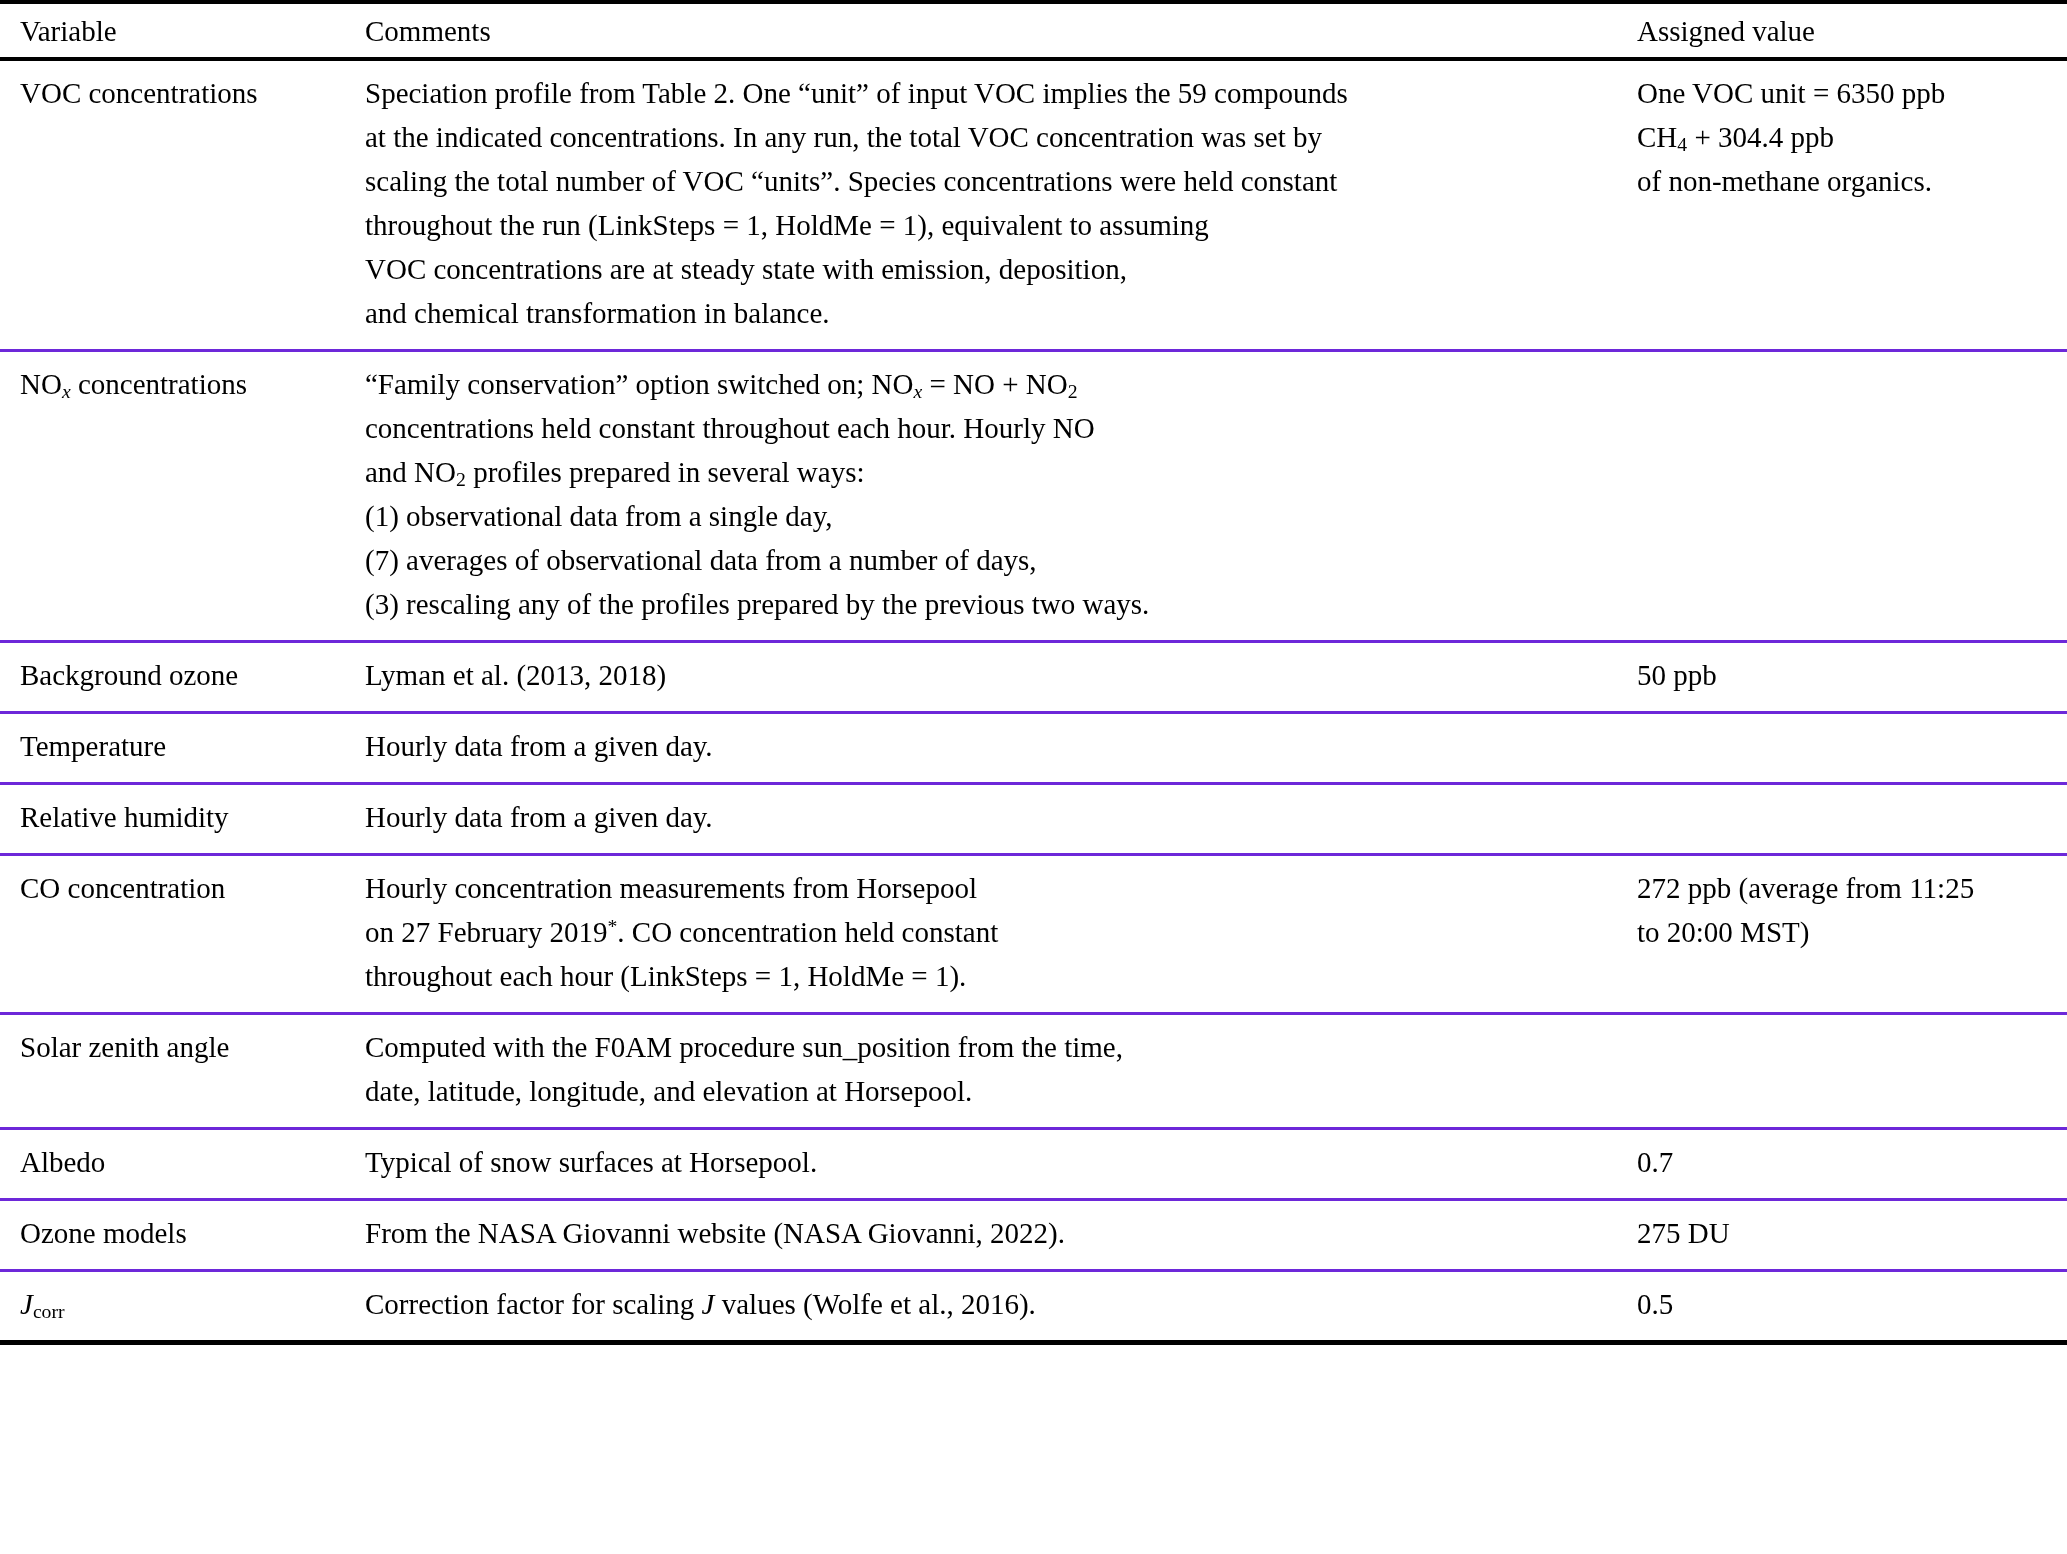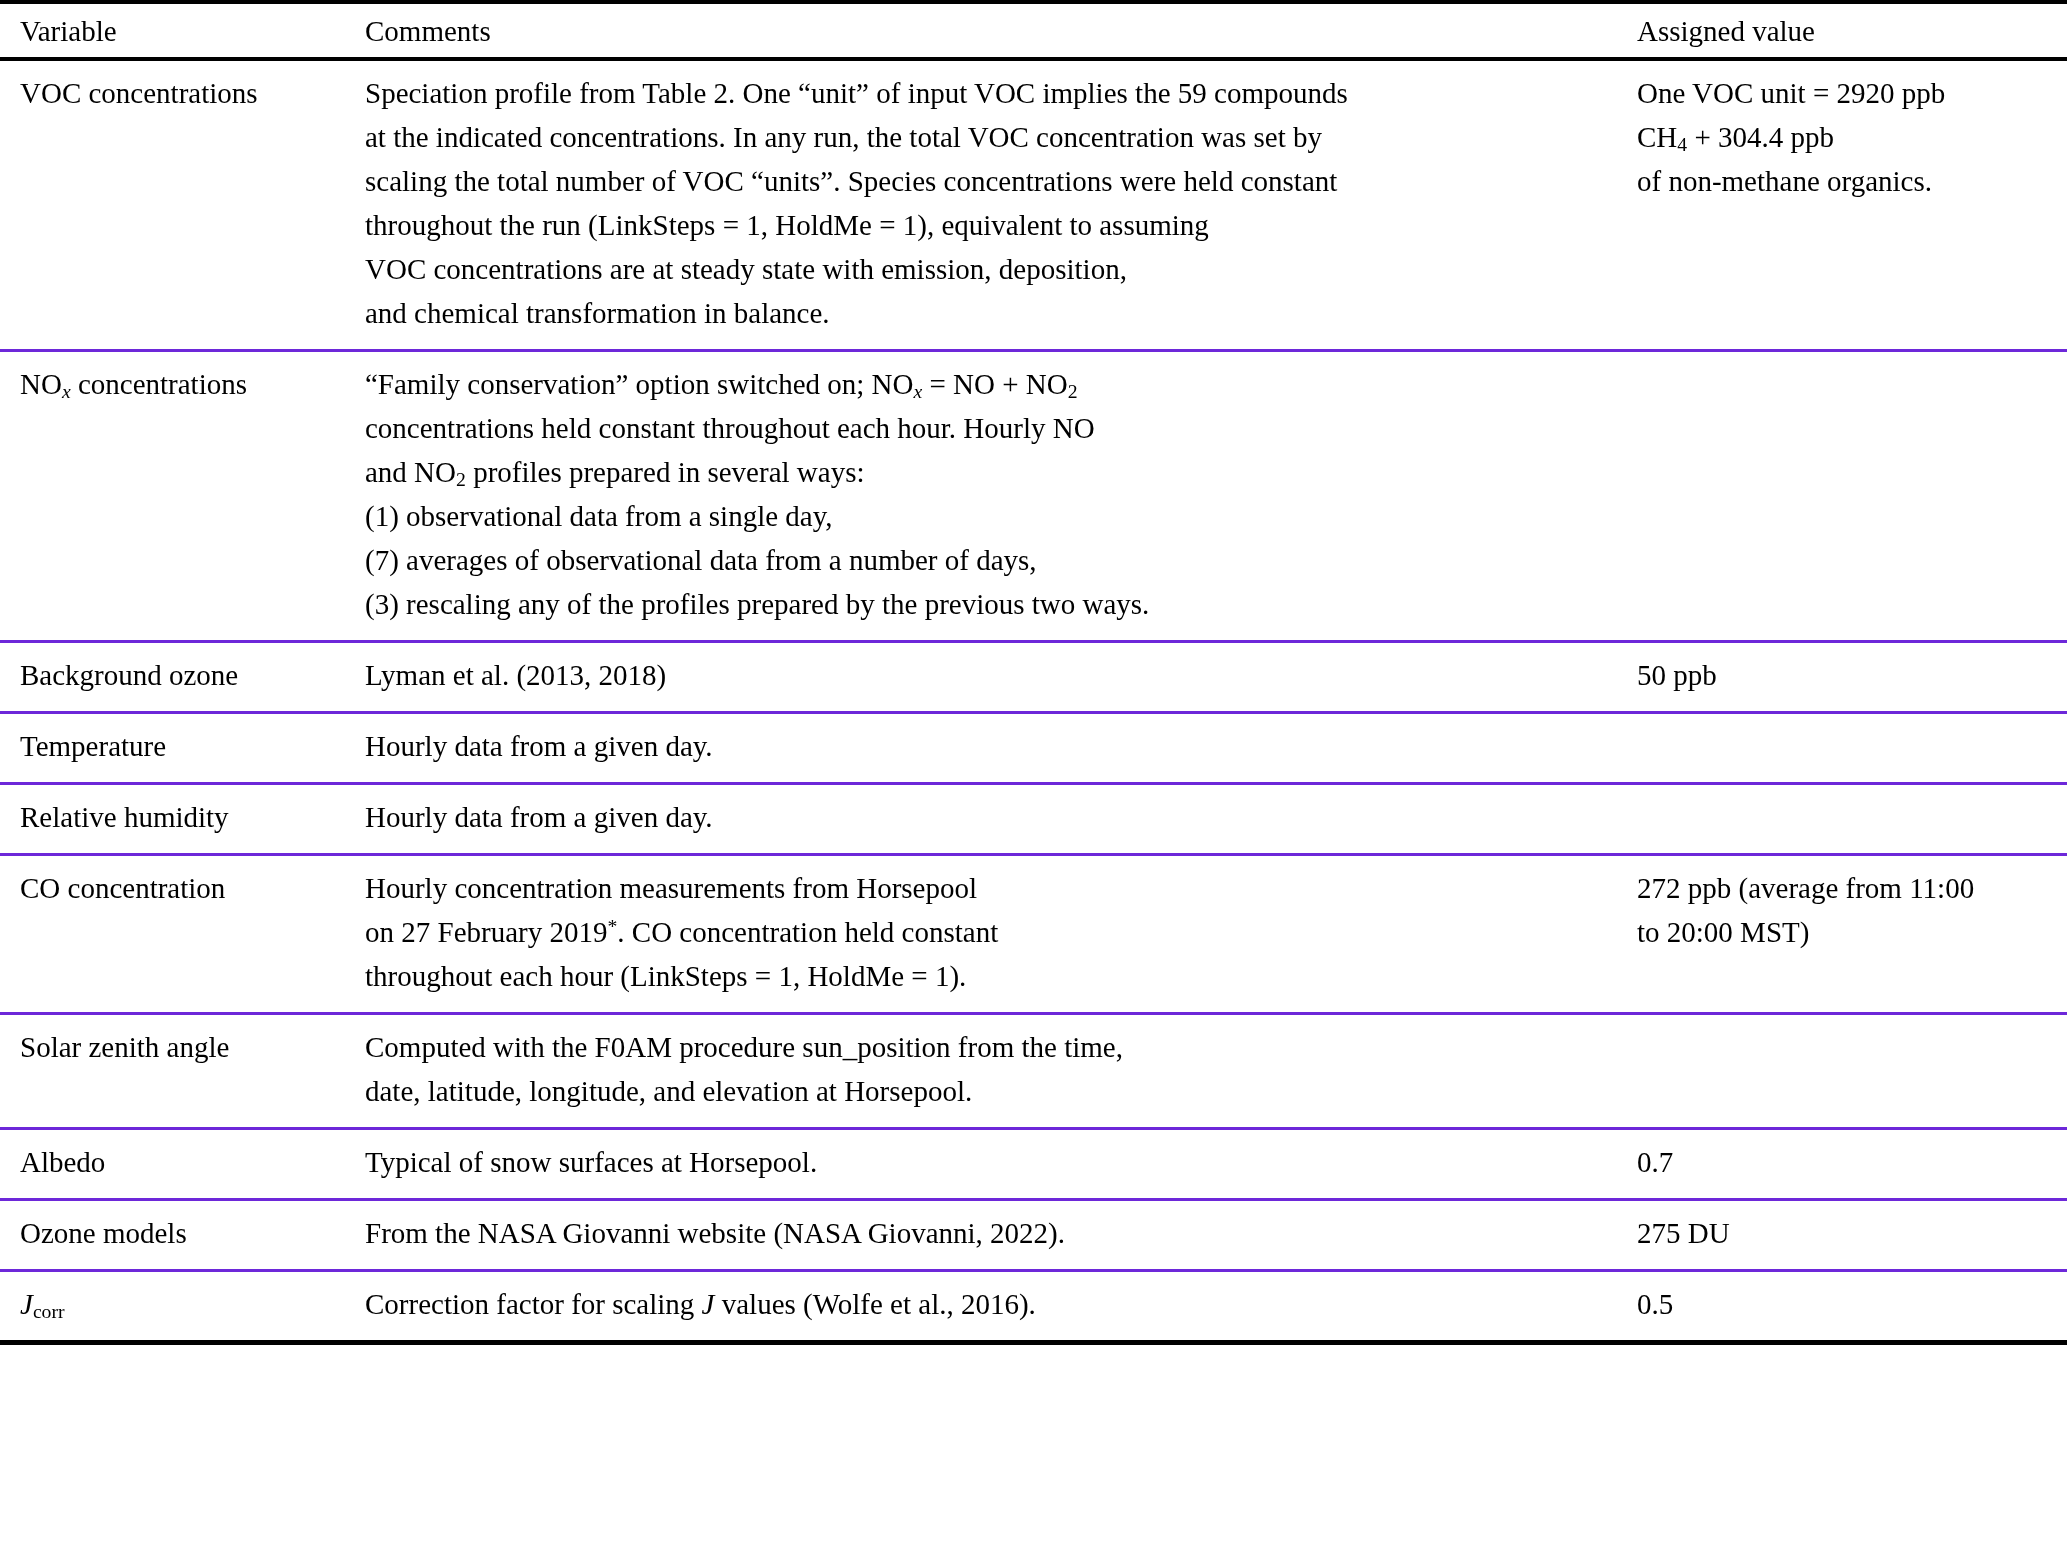--- a/index.html
+++ b/index.html
@@ -76,21 +76,21 @@
           </td>
           <td>
             <div class="line">Speciation profile from Table 2. One “unit” of input VOC implies the 59 compounds</div>
             <div class="line">at the indicated concentrations. In any run, the total VOC concentration was set by</div>
             <div class="line">scaling the total number of VOC “units”. Species concentrations were held constant</div>
             <div class="line">throughout the run (LinkSteps = 1, HoldMe = 1), equivalent to assuming</div>
             <div class="line">VOC concentrations are at steady state with emission, deposition,</div>
             <div class="line">and chemical transformation in balance.</div>
           </td>
           <td>
-            <div class="line">One VOC unit = 2920 ppb</div>
+            <div class="line">One VOC unit = 6350 ppb</div>
             <div class="line">CH<sub>4</sub> + 304.4 ppb</div>
             <div class="line">of non-methane organics.</div>
           </td>
         </tr>
         <tr>
           <td>
             <div class="line">NO<sub><i>x</i></sub> concentrations</div>
           </td>
           <td>
             <div class="line">“Family conservation” option switched on; NO<sub><i>x</i></sub> = NO + NO<sub>2</sub></div>
@@ -134,21 +134,21 @@
         <tr>
           <td>
             <div class="line">CO concentration</div>
           </td>
           <td>
             <div class="line">Hourly concentration measurements from Horsepool</div>
             <div class="line">on 27 February 2019<sup>*</sup>. CO concentration held constant</div>
             <div class="line">throughout each hour (LinkSteps = 1, HoldMe = 1).</div>
           </td>
           <td>
-            <div class="line">272 ppb (average from 11:00</div>
+            <div class="line">272 ppb (average from 11:25</div>
             <div class="line">to 20:00 MST)</div>
           </td>
         </tr>
         <tr>
           <td>
             <div class="line">Solar zenith angle</div>
           </td>
           <td>
             <div class="line">Computed with the F0AM procedure sun_position from the time,</div>
             <div class="line">date, latitude, longitude, and elevation at Horsepool.</div>

